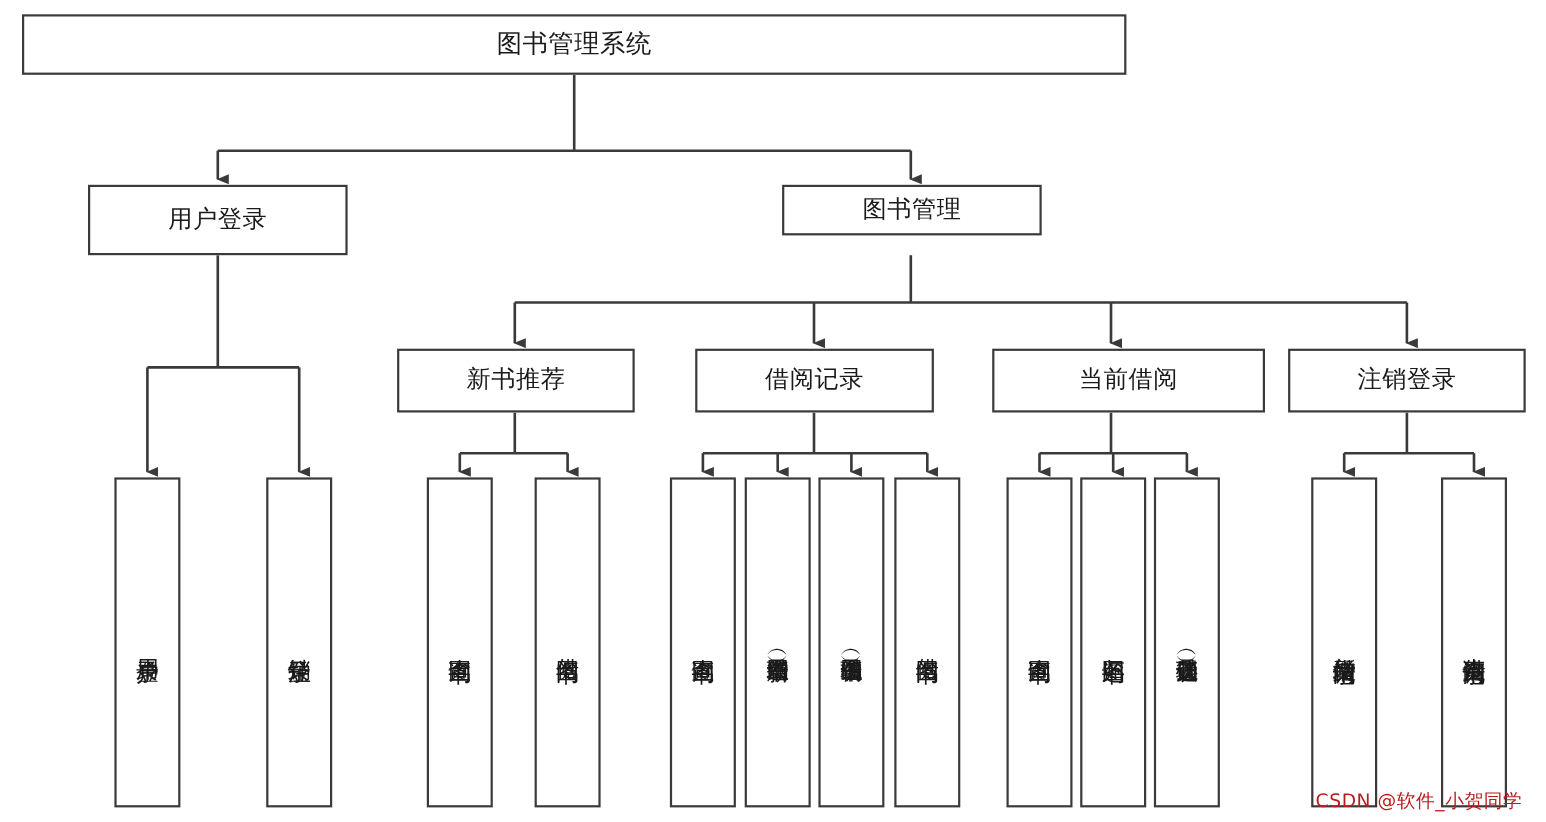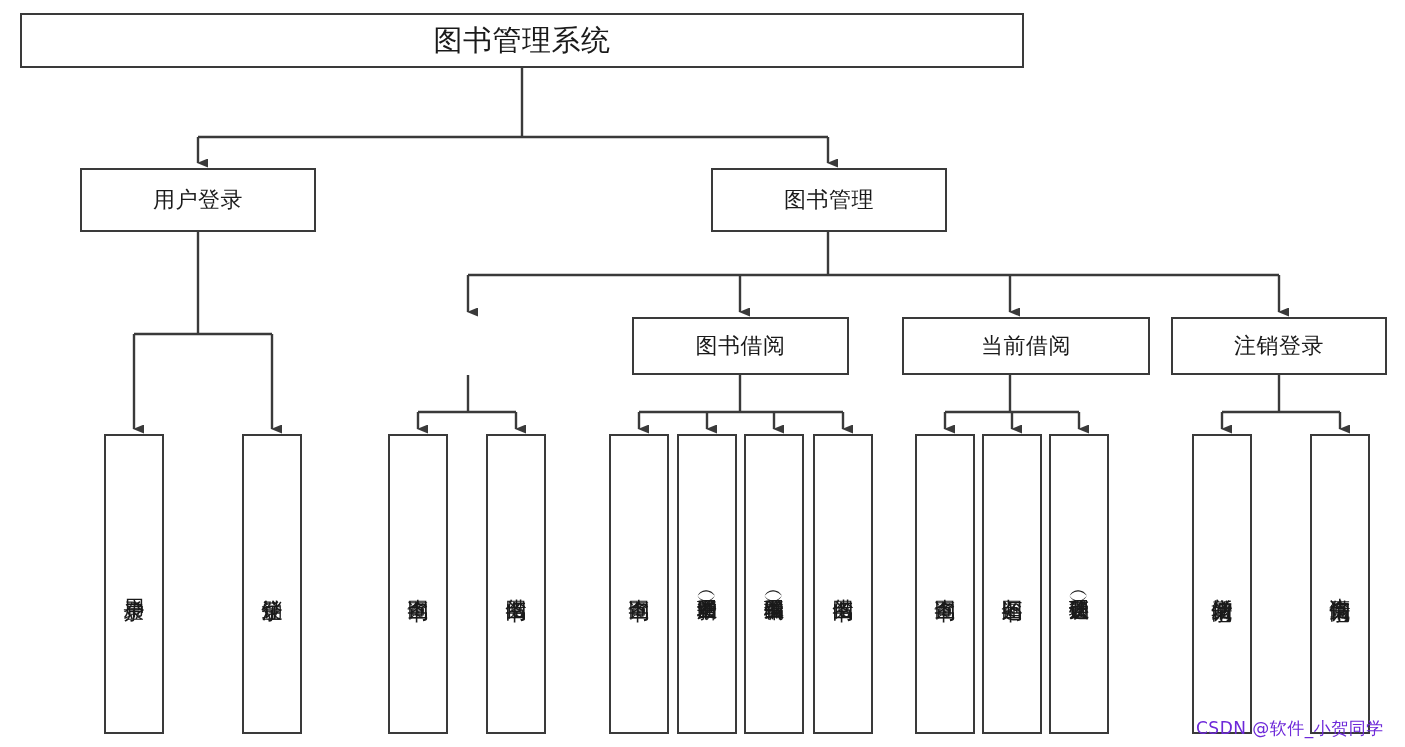--- a/index.html
+++ b/index.html
@@ -39,42 +39,42 @@
   .node .label {
     display: block;
     text-align: center;
     line-height: 1.18;
     letter-spacing: 0.5px;
   }
   .node.horiz .label {
     font-size: 22px;
   }
   .node.root .label {
-    font-size: 29px;
+    font-size: 23px;
   }
   .node.vert {
     writing-mode: vertical-rl;
     text-orientation: upright;
     padding: 4px 0;
   }
   .node.vert .label {
     writing-mode: vertical-rl;
     text-orientation: upright;
     font-size: 21px;
     line-height: 1.05;
     letter-spacing: 1px;
     white-space: nowrap;
   }
   .node.vert.tight .label {
     font-size: 20px;
     letter-spacing: 0px;
   }
   .watermark {
     position: absolute;
-    color: #6d28d9;
+    color: #b91c1c;
     font-size: 17px;
     letter-spacing: 0.5px;
     white-space: nowrap;
     user-select: none;
   }
 </style>
 </head>
 <body>
 
 <div id="canvas">
@@ -129,26 +129,29 @@
     </g>
   </svg>
 
   <div class="node root horiz" style="left:20px; top:13px; width:1004px; height:55px;">
     <span class="label">图书管理系统</span>
   </div>
 
   <div class="node horiz" style="left:80px; top:168px; width:236px; height:64px;">
     <span class="label">用户登录</span>
   </div>
-  <div class="node horiz" style="left:711px; top:168px; width:236px; height:64px;">
+  <div class="node horiz" style="left:711px; top:168px; width:236px; height:46px;">
     <span class="label">图书管理</span>
   </div>
 
+  <div class="node horiz" style="left:361px; top:317px; width:216px; height:58px;">
+    <span class="label">新书推荐</span>
+  </div>
   <div class="node horiz" style="left:632px; top:317px; width:217px; height:58px;">
-    <span class="label">图书借阅</span>
+    <span class="label">借阅记录</span>
   </div>
   <div class="node horiz" style="left:902px; top:317px; width:248px; height:58px;">
     <span class="label">当前借阅</span>
   </div>
   <div class="node horiz" style="left:1171px; top:317px; width:216px; height:58px;">
     <span class="label">注销登录</span>
   </div>
 
   <div class="node vert" style="left:104px; top:434px; width:60px; height:300px;">
     <span class="label">用户登录</span>

